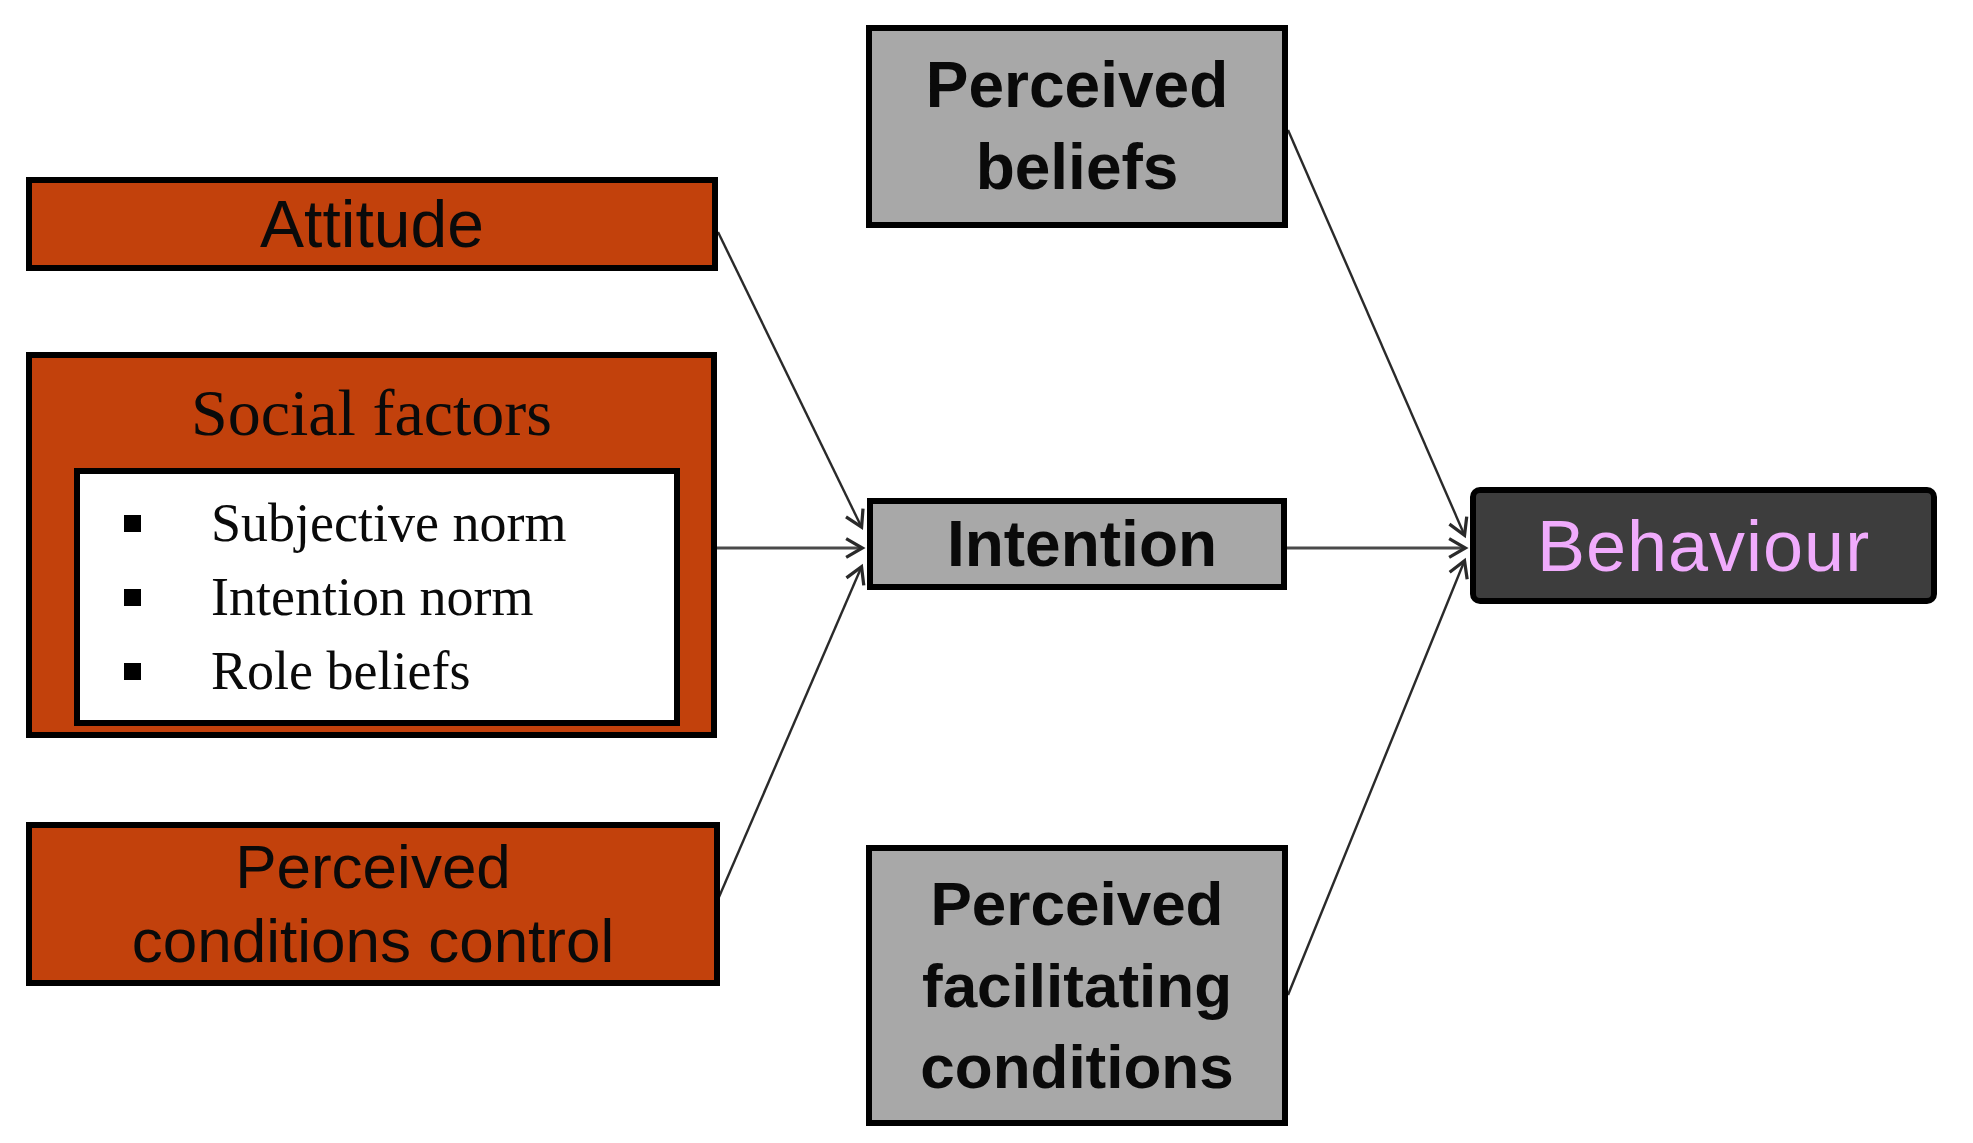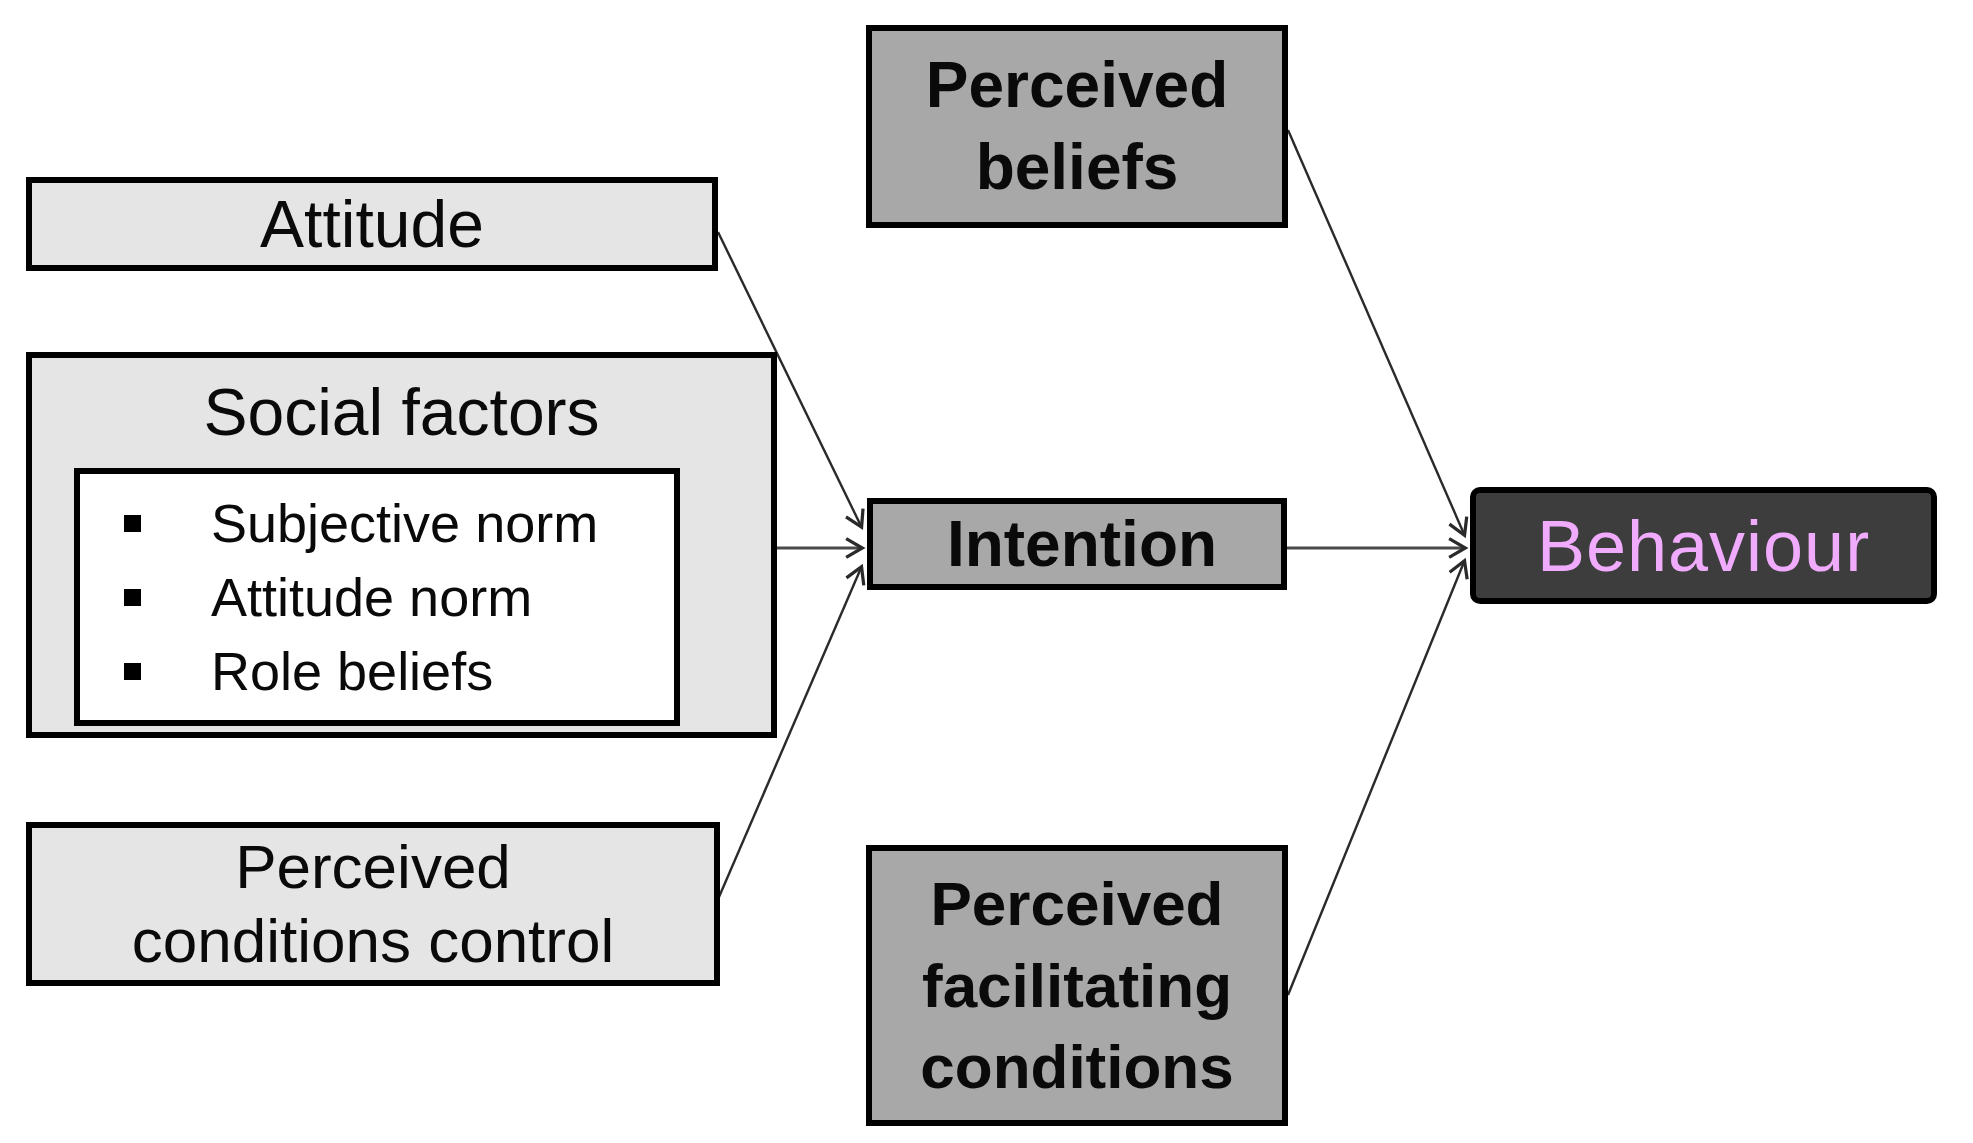--- a/index.html
+++ b/index.html
@@ -12,26 +12,26 @@
   }
   #arrow-layer{position:absolute;left:0;top:0;width:1973px;height:1143px;z-index:0;}
   .node{
     position:absolute;
     box-sizing:border-box;
     border:6px solid #000;
     display:flex;flex-direction:column;align-items:center;justify-content:center;
     z-index:1;
     color:#0a0a0a;
   }
-  .light{background:#e5e5e5;}
+  .light{background:#c2410c;}
   .mid{background:#a8a8a8;font-weight:bold;}
   .dark{background:#3d3d3d;color:#f0abfc;font-weight:normal;border-radius:10px;}
 
   .node-attitude{left:26px;top:177px;width:692px;height:94px;font-size:66px;}
-  .node-social{left:26px;top:352px;width:751px;height:386px;justify-content:flex-start;}
+  .node-social{left:26px;top:352px;width:691px;height:386px;justify-content:flex-start;font-family:Liberation Serif, serif;}
   .social-title{font-size:66px;margin-top:10px;line-height:1.35;}
   .social-inner{
     position:absolute;left:42px;top:110px;width:606px;height:258px;
     box-sizing:border-box;background:#ffffff;border:6px solid #000;
     display:flex;flex-direction:column;justify-content:center;
     padding-left:44px;
   }
   .bullet-row{display:flex;align-items:center;height:74px;font-size:54px;}
   .bullet-square{
     width:17px;height:17px;background:#000;flex:0 0 17px;margin-right:70px;
@@ -68,21 +68,21 @@
 
   <div class="node light node-social">
     <div class="social-title">Social factors</div>
     <div class="social-inner">
       <div class="bullet-row">
         <span class="bullet-square"></span>
         <span>Subjective norm</span>
       </div>
       <div class="bullet-row">
         <span class="bullet-square"></span>
-        <span>Attitude norm</span>
+        <span>Intention norm</span>
       </div>
       <div class="bullet-row">
         <span class="bullet-square"></span>
         <span>Role beliefs</span>
       </div>
     </div>
   </div>
 
   <div class="node light node-pbc">
     <span class="ln">Perceived</span>

